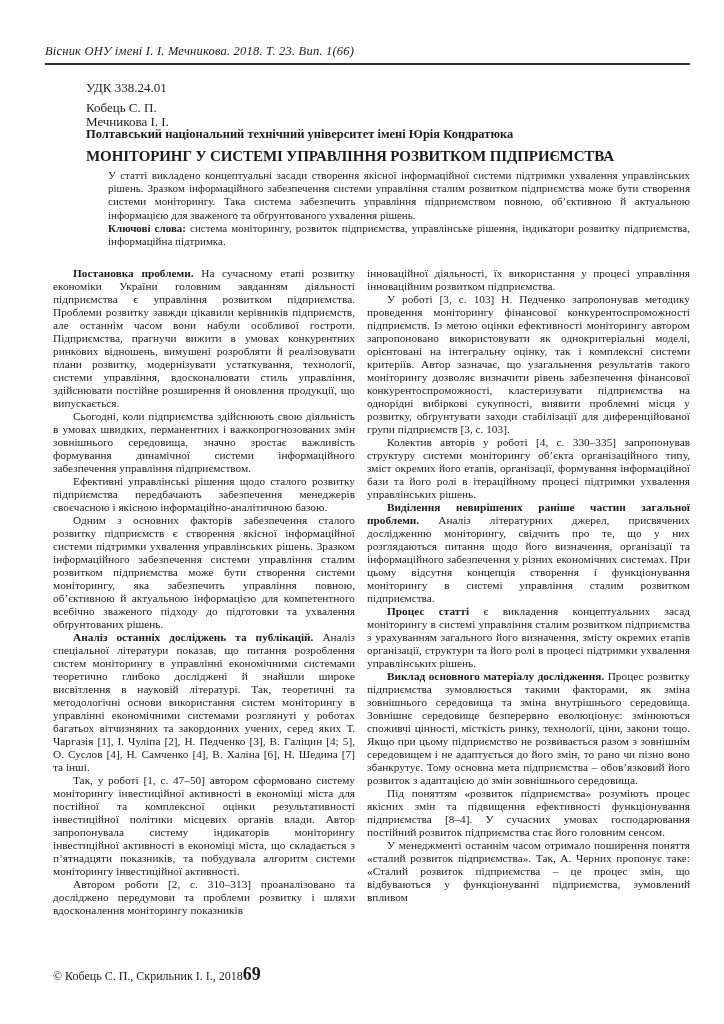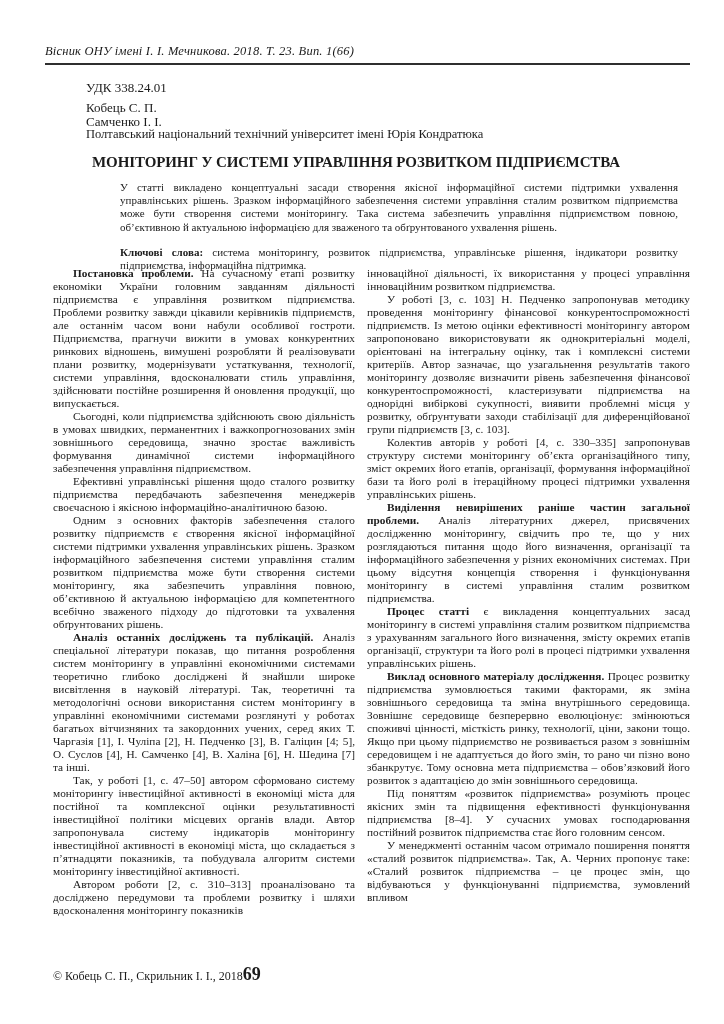--- a/index.html
+++ b/index.html
@@ -26,31 +26,32 @@
     position:absolute; left:86px; top:80px;
     font-size:13px;
   }
   .authors {
     position:absolute; left:86px; top:101px;
     font-size:13px; font-weight:normal; line-height:13.5px;
   }
   .affiliation {
     position:absolute; left:86px; top:127px; width:600px;
     font-size:12.5px;
+    font-weight:bold;
   }
   .page-title {
     position:absolute; left:84px; top:146px; width:606px;
     font-size:15px; font-weight:bold; letter-spacing:-0.1px;
     white-space:nowrap;
   }
   .abstract {
     position:absolute; left:108px; top:169px; width:582px;
     font-size:11px; line-height:13.2px; text-align:justify;
   }
-  .abstract p { margin:12px; }
+  .abstract p { margin:0; }
   .columns {
     position:absolute; left:53px; top:267px; width:637px; height:694px;
     display:flex; gap:12px; overflow:hidden;
   }
   .col { text-align:justify; font-size:11.3px; line-height:13px; }
   .col-left  { width:302px; flex:0 0 302px; }
   .col-right { width:323px; flex:0 0 323px; }
   .col p { margin:0; text-indent:20px; }
   .col p.no-indent { text-indent:0; }
   b.lead { font-weight:bold; }
@@ -66,26 +67,26 @@
 
 <div class="page">
 
   <div class="running-head">Вісник ОНУ імені І. І. Мечникова. 2018. Т. 23. Вип. 1(66)</div>
   <div class="head-rule"></div>
 
   <div class="udc">УДК 338.24.01</div>
 
   <div class="authors">
     <div>Кобець С. П.</div>
-    <div>Самченко І. І.</div>
+    <div>Мечникова І. І.</div>
   </div>
 
   <div class="affiliation">Полтавський національний технічний університет імені Юрія Кондратюка</div>
 
-  <h1 class="page-title" style="margin:8px;">МОНІТОРИНГ У СИСТЕМІ УПРАВЛІННЯ РОЗВИТКОМ ПІДПРИЄМСТВА</h1>
+  <h1 class="page-title" style="margin:2px;">МОНІТОРИНГ У СИСТЕМІ УПРАВЛІННЯ РОЗВИТКОМ ПІДПРИЄМСТВА</h1>
 
   <div class="abstract">
     <p>У статті викладено концептуальні засади створення якісної інформаційної системи підтримки ухвалення управлінських рішень. Зразком інформаційного забезпечення системи управління сталим розвитком підприємства може бути створення системи моніторингу. Така система забезпечить управління підприємством повною, об’єктивною й актуальною інформацією для зваженого та обґрунтованого ухвалення рішень.</p>
     <p><b class="lead">Ключові слова:</b> <span>система моніторингу, розвиток підприємства, управлінське рішення, індикатори розвитку підприємства, інформаційна підтримка.</span></p>
   </div>
 
   <div class="columns">
 
     <div class="col col-left">
       <p><b class="lead">Постановка проблеми.</b> <span>На сучасному етапі розвитку економіки України головним завданням діяльності підприємства є управління розвитком підприємства. Проблеми розвитку завжди цікавили керівників підприємств, але останнім часом вони набули особливої гостроти. Підприємства, прагнучи вижити в умовах конкурентних ринкових відношень, вимушені розробляти й реалізовувати плани розвитку, модернізувати устаткування, технології, системи управління, вдосконалювати стиль управління, здійснювати постійне розширення й оновлення продукції, що випускається.</span></p>

